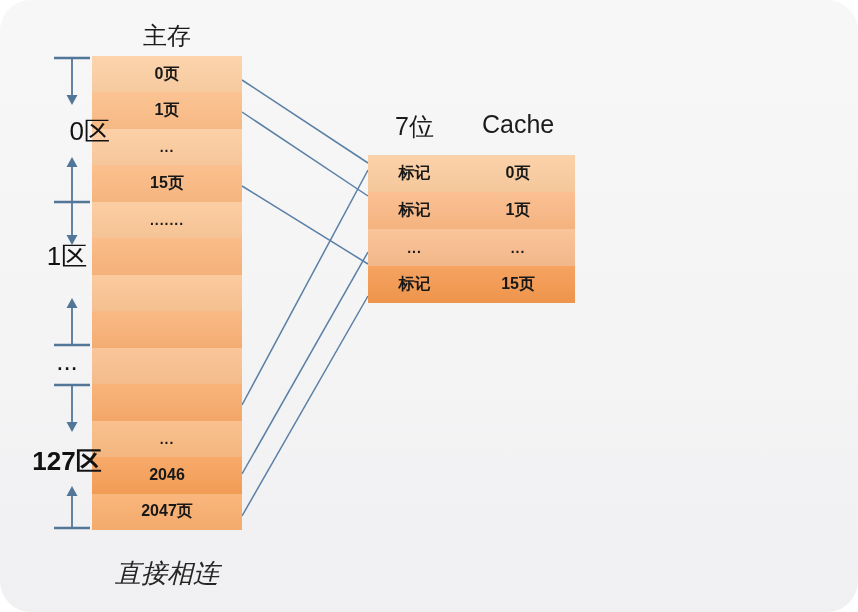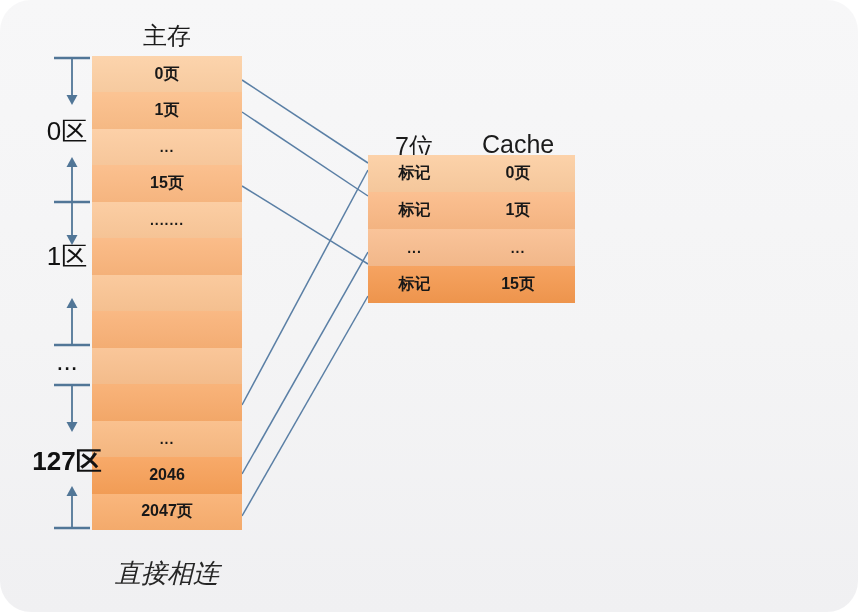--- a/index.html
+++ b/index.html
@@ -42,30 +42,30 @@
   .mem-col .mrow:nth-child(10) { background-color:#F8AB6B; }
   .mem-col .mrow:nth-child(11) { background-color:#F9BA82; }
   .mem-col .mrow:nth-child(12) { background-color:#F7A058; }
   .mem-col .mrow:nth-child(13) { background-color:#F9AE6E;text-align:right; }
 
   
   .zone-label {
     position:absolute; left:24px; width:86px; text-align:center;
     font-size:26px; color:#121212;
   }
-  .zone-0   { top:114px; }
+  .zone-0   { top:114px;text-align:right; }
   .zone-1   { top:239px; }
   .zone-gap { top:346px; }
   .zone-127 { top:444px;font-weight:bold; }
 
   
   .cache-header {
     position:absolute; left:368px; top:110px; width:207px; display:flex;
   }
-  .cache-header .hcell { font-size:25px; color:#1b1b1b; text-align:center;margin-top:20px; }
+  .cache-header .hcell { font-size:25px; color:#1b1b1b; text-align:center; }
   .hcell.h-tag  { width:45%; }
   .hcell.h-page { width:55%; }
   .cache-table {
     position:absolute; left:368px; top:155px; width:207px; height:148px;
     display:flex; flex-direction:column;
   }
   .crow {
     flex:1 1 0; display:flex; align-items:center;
     background-image: linear-gradient(180deg, rgba(255,255,255,.10), rgba(0,0,0,.03));
   }

